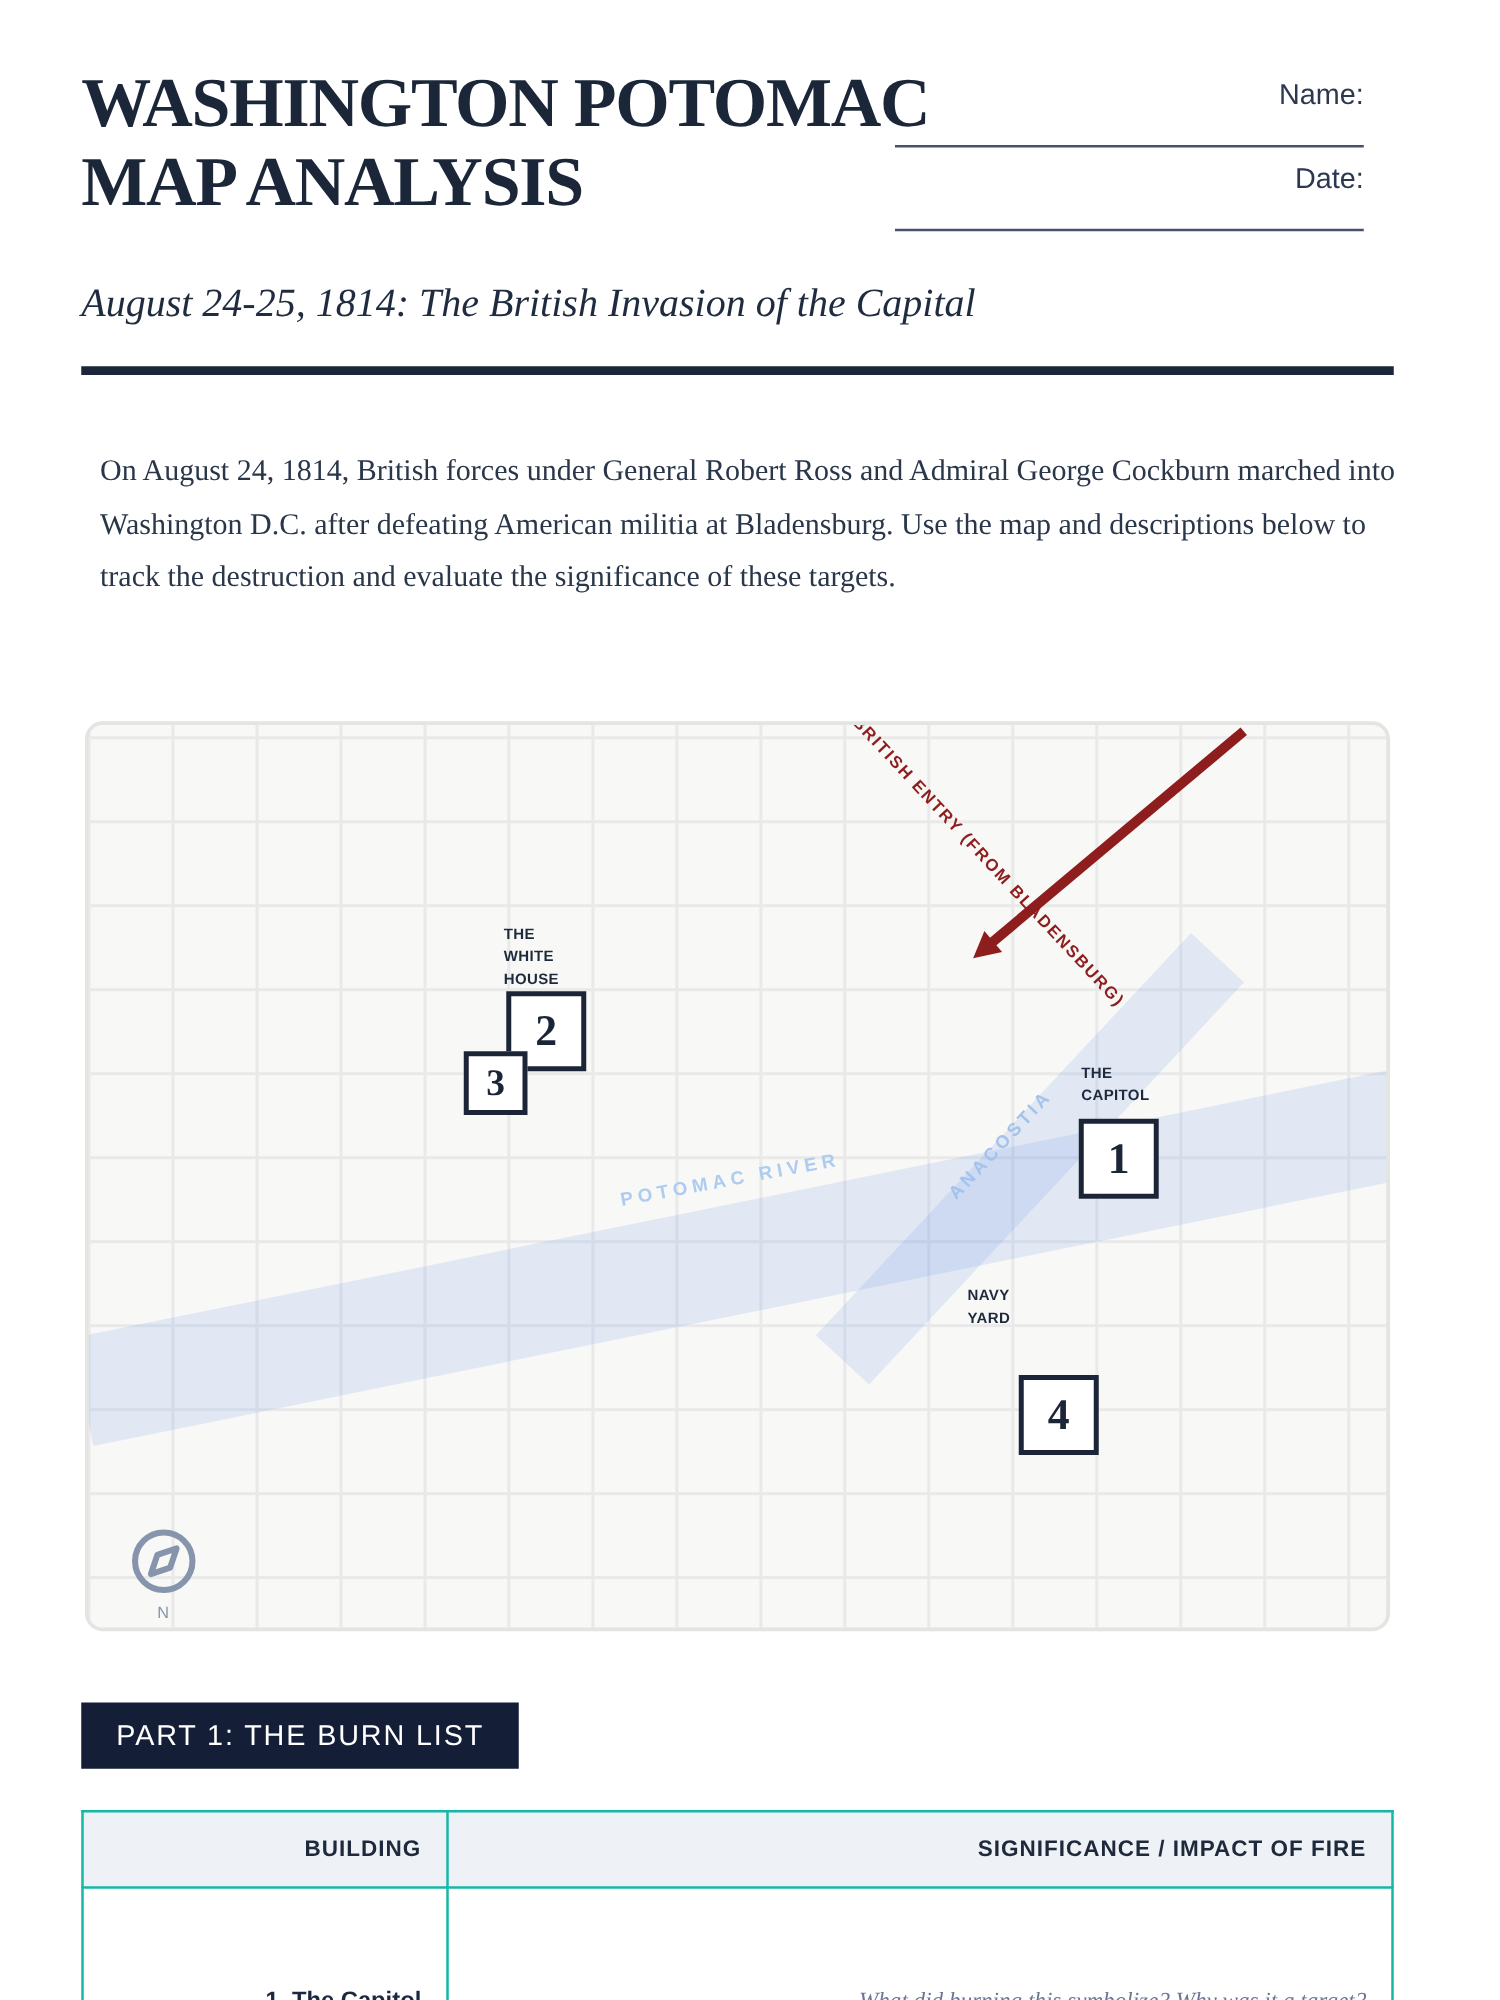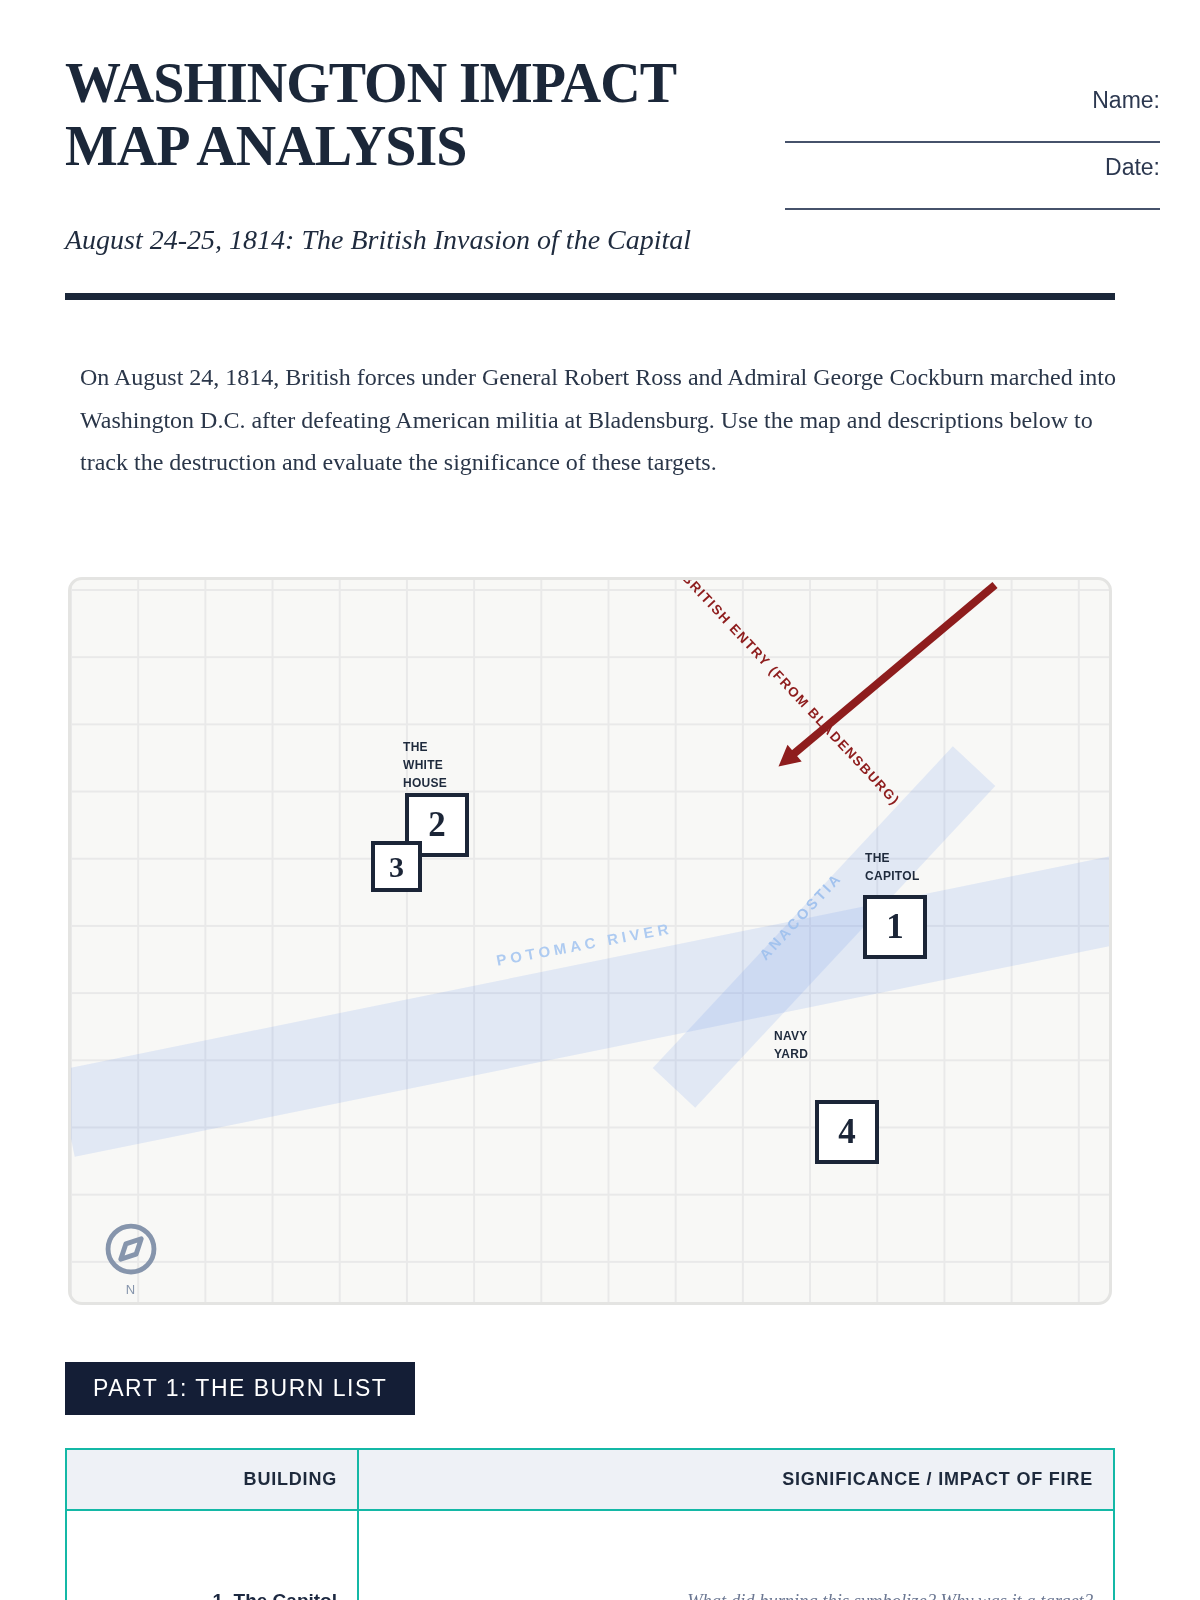--- a/index.html
+++ b/index.html
@@ -3,25 +3,25 @@
 <meta charset="utf-8">
 <style>
   html,body{margin:0;padding:0;background:#ffffff;}
   .page{position:relative;width:1200px;height:1600px;overflow:hidden;background:#fff;
         font-family:"Liberation Sans",sans-serif;color:#1e2a3c;}
 
   
   .title{position:absolute;left:65px;top:52px;width:700px;
          font-family:"Liberation Serif",serif;font-weight:700;font-size:56px;
          line-height:1.12;letter-spacing:-1px;color:#1b2739;}
-  .namedate{position:absolute;left:785px;top:62px;width:375px;margin-top:25px;}
+  .namedate{position:absolute;left:716px;top:62px;width:375px;}
   .nd-field{border-bottom:2px solid #46526b;text-align:right;margin-bottom:11px;}
   .nd-field .nd-label{font-size:23px;color:#2c3850;display:inline-block;padding-bottom:27px;}
   .subtitle{position:absolute;left:65px;top:224px;width:900px;
-            font-family:"Liberation Serif",serif;font-style:italic;font-size:28px;color:#1f2b3e;}
+            font-family:"Liberation Serif",serif;font-style:italic;font-size:32px;color:#1f2b3e;}
   .rule{position:absolute;left:65px;top:293px;width:1050px;height:7px;background:#1b2739;}
   .intro{position:absolute;left:80px;top:356px;width:1058px;
          font-family:"Liberation Serif",serif;font-size:24px;line-height:1.78;color:#2a3649;}
 
   
   .map{position:absolute;left:68px;top:577px;width:1044px;height:728px;box-sizing:border-box;
        background:#f8f8f6;border:3px solid #e4e4e2;border-radius:14px;overflow:hidden;
        background-image:linear-gradient(to right,#e9e9e9 2px,transparent 2px),
                         linear-gradient(to bottom,#e9e9e9 2px,transparent 2px);
        background-size:67.2px 67.2px;background-position:-1px 9px;}
@@ -67,21 +67,21 @@
   .col-building{width:250px;}
   .burn-table td{height:160px;vertical-align:middle;padding:10px 20px;}
   .cell-building{font-weight:700;font-size:19px;color:#1c2840;}
   .cell-prompt{font-family:"Liberation Serif",serif;font-style:italic;font-size:18.5px;color:#6b7792;}
 </style>
 </head>
 <body>
 
 <div class="page">
 
-  <div class="title"><span>WASHINGTON IMPACT</span><br>
+  <div class="title"><span>WASHINGTON POTOMAC</span><br>
     <span>MAP ANALYSIS</span>
   </div>
 
   <div class="namedate">
     <div class="nd-field">
       <span class="nd-label">Name:</span>
     </div>
     <div class="nd-field">
       <span class="nd-label">Date:</span>
     </div>

